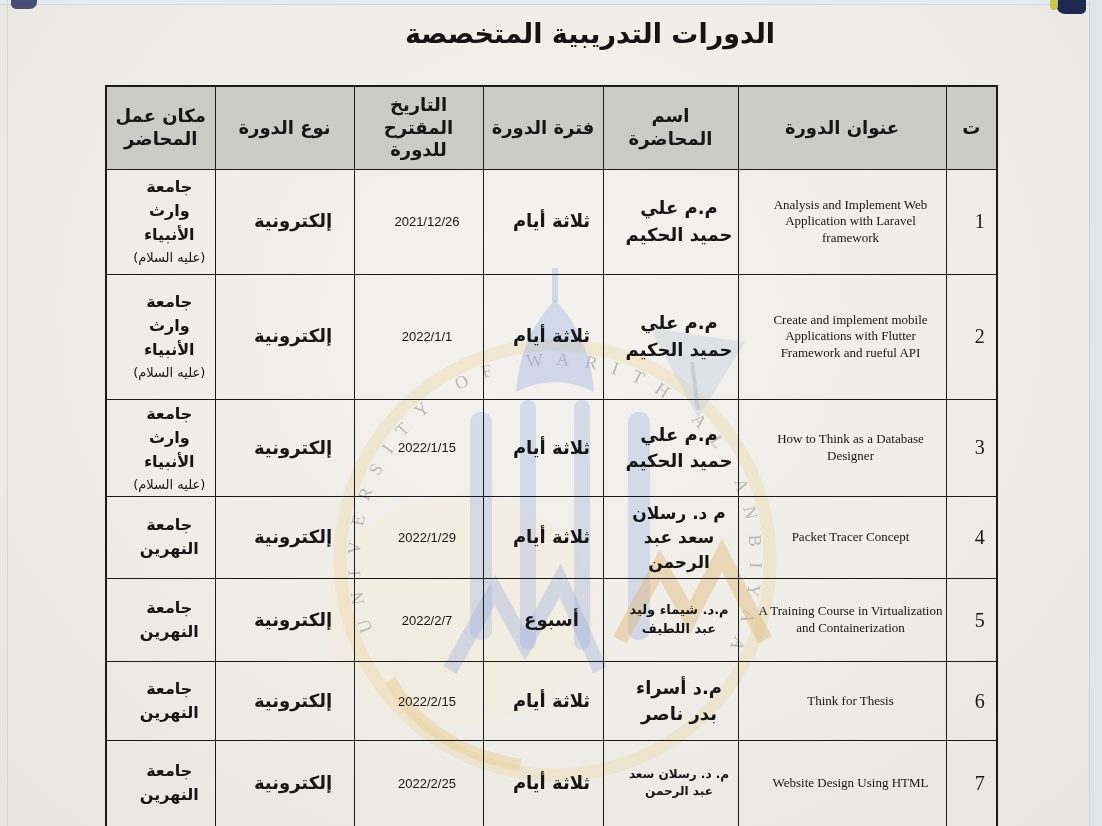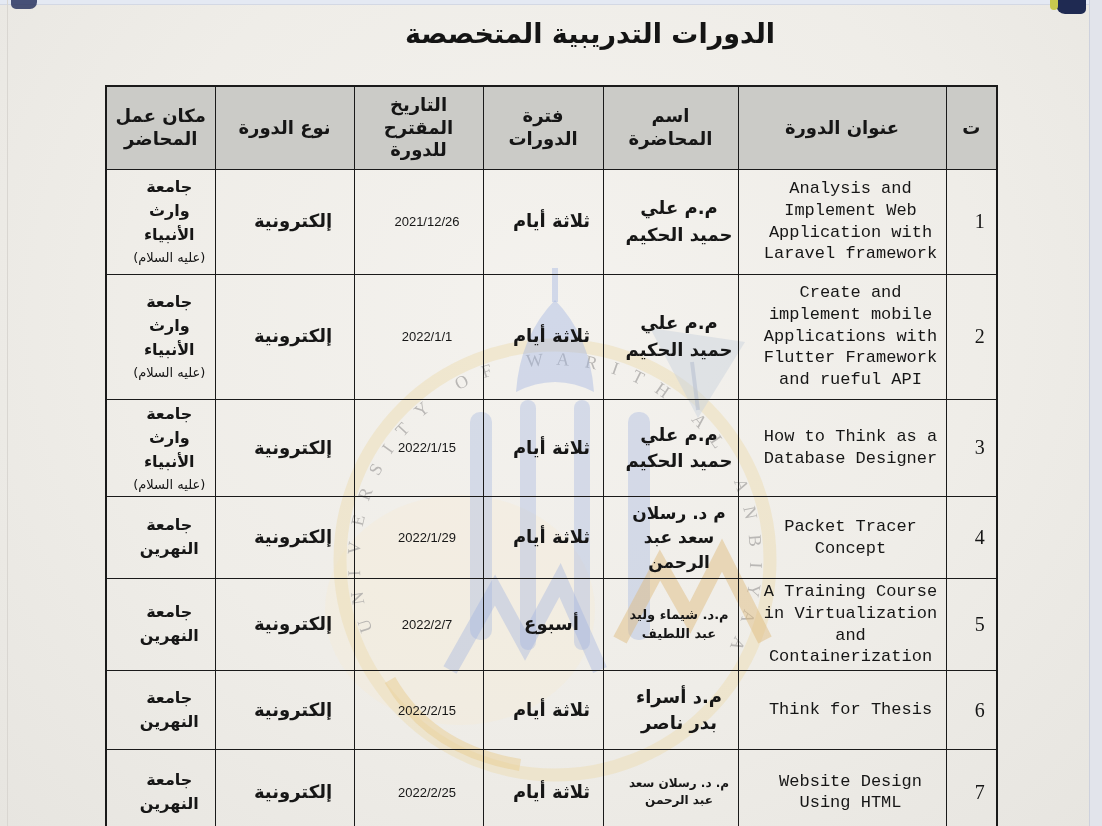--- a/index.html
+++ b/index.html
@@ -36,21 +36,21 @@
     border-collapse:collapse;table-layout:fixed;direction:rtl;
     border:2.5px solid #1a1a1a;
   }
   .courses th,.courses td{
     border:1.6px solid #1a1a1a;text-align:center;vertical-align:middle;
     padding:2px 3px;overflow:hidden;
   }
   .courses th{background:#cbcbc7;font-weight:bold;font-size:18px;line-height:1.25;}
   .courses td{background:transparent;padding-left:20px;}
   td.num{font-family:"Liberation Serif",serif;font-size:20px;}
-  td.title-en{direction:ltr;font-family:Liberation Mono, monospace;font-size:17px;line-height:1.28;}
+  td.title-en{direction:ltr;font-family:Liberation Serif, serif;font-size:13px;line-height:1.28;}
   td.ar{font-weight:bold;font-size:18px;line-height:1.45;}
   td.date-cell{font-family:Liberation Sans, sans-serif;font-size:13px;}
   td.date-cell span{direction:ltr;unicode-bidi:bidi-override;}
   td.work{font-weight:bold;font-size:16px;line-height:1.5;}
   td.work .note{display:block;font-size:13px;font-weight:normal;margin-top:1px;}
 </style>
 </head>
 <body>
 
 <div class="stage">
@@ -104,21 +104,21 @@
         <col style="width:120px">
       <col style="width:129px">
         <col style="width:139px">
         <col style="width:109px">
     </colgroup>
     <thead>
       <tr style="height:83px">
         <th>ت</th>
         <th>عنوان الدورة</th>
         <th>اسم المحاضرة</th>
-        <th>فترة الدورات</th>
+        <th>فترة الدورة</th>
         <th>التاريخ المقترح للدورة</th>
         <th>نوع الدورة</th>
         <th>مكان عمل المحاضر</th>
       </tr>
     </thead>
     <tbody>
       <tr style="height:105px">
         <td class="num">1</td>
         <td class="title-en">Analysis and Implement Web Application with Laravel framework</td>
         <td class="ar">م.م علي حميد الحكيم</td>

